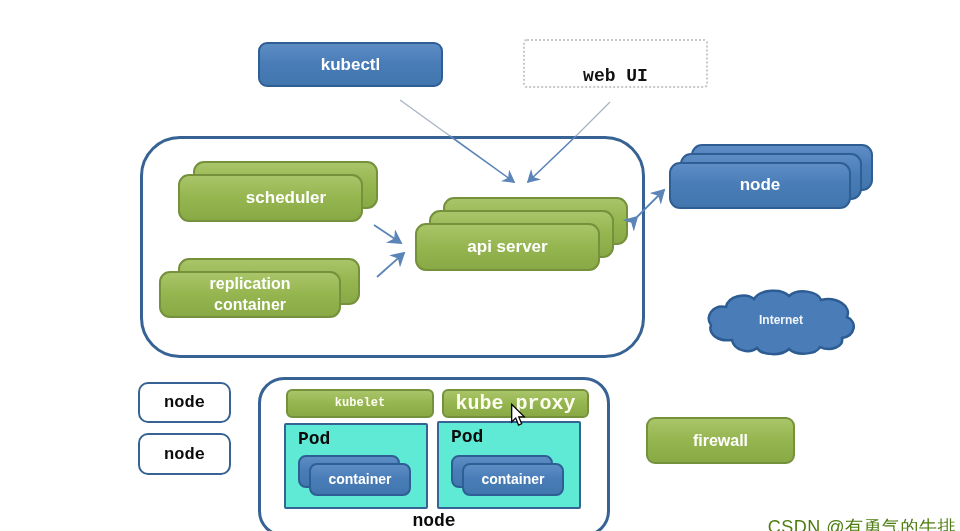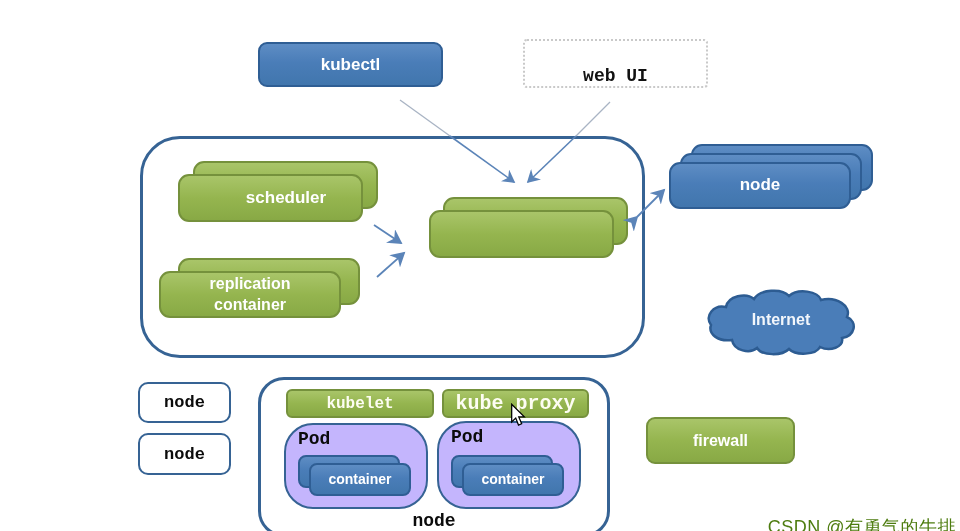--- a/index.html
+++ b/index.html
@@ -35,21 +35,21 @@
     box-sizing:border-box;
   }
   .node-small {
     background:#ffffff; border:2.5px solid #366394; border-radius:10px;
     color:#0b0b0b; font-family:"Liberation Mono","DejaVu Sans Mono",monospace;
     font-weight:bold; font-size:17px;
     display:flex; align-items:center; justify-content:center;
     box-sizing:border-box;
   }
   .pod {
-    background:#c4b5fd; border:2.5px solid #366394; border-radius:29px;
+    background:#5eead4; border:2.5px solid #366394; border-radius:2px;
     box-sizing:border-box;
   }
   .pod-label {
     position:absolute; left:12px; top:4px; color:#0b0b0b;
     font-family:"Liberation Mono","DejaVu Sans Mono",monospace;
     font-weight:bold; font-size:18px;
   }
   .stack-layer { position:absolute; box-sizing:border-box; }
   .stack-green {
     background:linear-gradient(180deg,#a9c569 0%,#95b54f 50%,#88a945 100%);
@@ -69,21 +69,21 @@
     font-weight:bold; color:#fdfdf2;
   }
   .worker-node-label {
     position:absolute; left:0; right:0; bottom:3px; text-align:center;
     color:#0b0b0b; font-family:"Liberation Mono","DejaVu Sans Mono",monospace;
     font-weight:bold; font-size:18px;
   }
   .internet-text {
     position:absolute; left:0; top:0; width:100%; height:100%;
     display:flex; align-items:center; justify-content:center;
-    color:#f2f6fb; font-weight:bold; font-size:16px; padding-bottom:4px;
+    color:#f2f6fb; font-weight:bold; font-size:12px; padding-bottom:4px;
     box-sizing:border-box;
   }
   .watermark {
     position:absolute; right:4px; bottom:6px; color:#4d7c0f;
     font-size:18px; letter-spacing:0.5px;
   }
   svg.overlay { position:absolute; left:0; top:0; pointer-events:none; }
 </style>
 </head>
 <body>
@@ -110,20 +110,23 @@
   <div class="abs" style="left:159px; top:244px; width:201px; height:61px;">
     <div class="stack-layer stack-green" style="left:19px; top:0; width:182px; height:47px;"></div>
     <div class="stack-layer stack-green stack-front" style="left:0; top:13px; width:182px; height:47px; font-size:16px;">
       <span style="display:inline-block; width:120px;">replication container</span>
     </div>
   </div>
 
   <div class="abs" style="left:415px; top:183px; width:213px; height:75px;">
     <div class="stack-layer stack-green" style="left:28px; top:0; width:185px; height:48px;"></div>
     <div class="stack-layer stack-green" style="left:14px; top:13px; width:185px; height:48px;"></div>
+    <div class="stack-layer stack-green stack-front" style="left:0; top:26px; width:185px; height:48px;">
+      <span>api server</span>
+    </div>
   </div>
 
   <div class="abs" style="left:669px; top:130px; width:204px; height:65px;">
     <div class="stack-layer stack-blue" style="left:22px; top:0; width:182px; height:47px;"></div>
     <div class="stack-layer stack-blue" style="left:11px; top:9px; width:182px; height:47px;"></div>
     <div class="stack-layer stack-blue stack-front" style="left:0; top:18px; width:182px; height:47px; font-weight:bold;">
       <span>node</span>
     </div>
   </div>
 
@@ -136,21 +139,21 @@
 
   <div class="abs node-small" style="left:138px; top:368px; width:93px; height:41px;">
     <span>node</span>
   </div>
   <div class="abs node-small" style="left:138px; top:419px; width:93px; height:42px;">
     <span>node</span>
   </div>
 
   <div class="abs" style="left:258px; top:363px; width:352px; height:160px; border:3px solid #366394; border-radius:26px; box-sizing:border-box;">
 
-    <div class="abs box-green mono-white" style="left:25px; top:9px; width:148px; height:29px; font-size:16px; border-radius:6px;">
+    <div class="abs box-green mono-white" style="left:25px; top:9px; width:148px; height:29px; font-size:12px; border-radius:6px;">
       <span>kubelet</span>
     </div>
     <div class="abs box-green mono-white" style="left:181px; top:9px; width:147px; height:29px; font-size:20px; border-radius:6px;">
       <span>kube proxy</span>
     </div>
 
     <div class="abs pod" style="left:23px; top:43px; width:144px; height:86px;">
       <div class="pod-label">Pod</div>
       <div class="abs" style="left:12px; top:30px; width:114px; height:42px;">
         <div class="stack-layer stack-blue" style="left:0; top:0; width:102px; height:33px; border-radius:8px;"></div>

